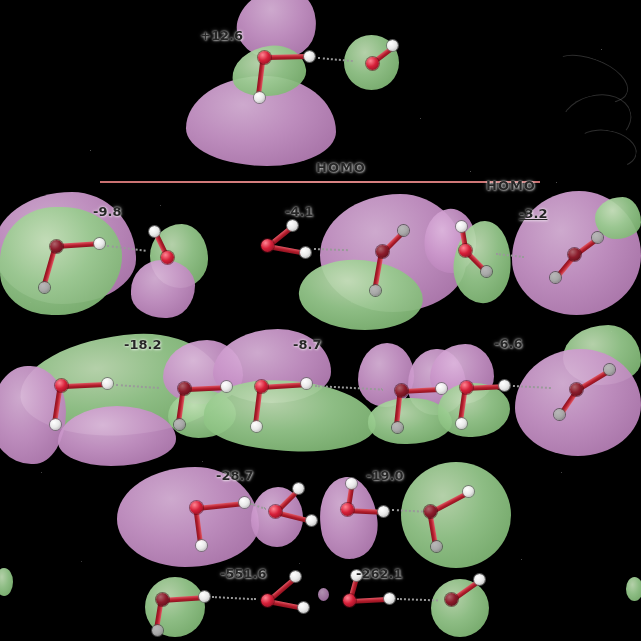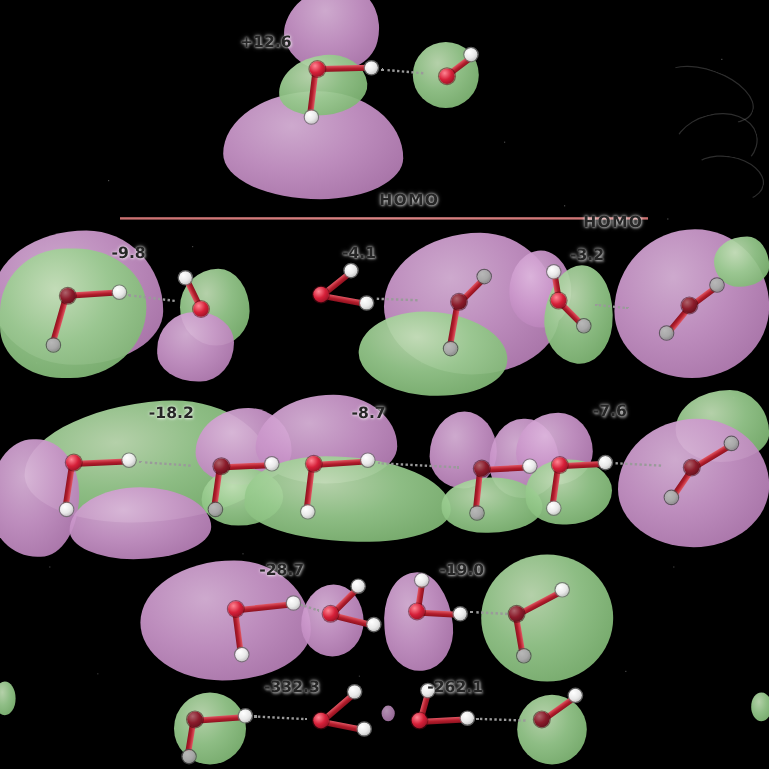--- a/index.html
+++ b/index.html
@@ -110,21 +110,21 @@
     <div class="bond" style="left:466px;top:249px;width:30px;transform:rotate(45deg);"></div>
     <div class="bond" style="left:575px;top:253px;width:29px;transform:rotate(-36.5deg);"></div>
     <div class="bond" style="left:575px;top:253px;width:30px;transform:rotate(129.6deg);"></div>
     <div class="hb" style="left:496px;top:253px;width:28px;transform:rotate(6deg);"></div>
     <div class="atom o" style="left:459px;top:244px;"></div>
     <div class="atom h" style="left:456px;top:221px;"></div>
     <div class="atom h dim" style="left:481px;top:266px;"></div>
     <div class="atom o dim" style="left:568px;top:248px;"></div>
     <div class="atom h dim" style="left:592px;top:232px;"></div>
     <div class="atom h dim" style="left:550px;top:272px;"></div>
-    <div class="lbl" style="left:475px;top:206px;">-3.2</div>
+    <div class="lbl" style="left:519px;top:206px;text-decoration:underline;">-3.2</div>
   </div>
 
   <div class="grp">
     <div class="blob gl" style="left:20px;top:335px;width:205px;height:100px;border-radius:58% 42% 50% 50%/55% 62% 38% 45%;transform:rotate(-4deg);"></div>
     <div class="blob pl" style="left:-8px;top:366px;width:74px;height:98px;border-radius:50% 50% 45% 55%/52% 48% 56% 44%;"></div>
     <div class="blob pl" style="left:58px;top:406px;width:118px;height:60px;border-radius:50% 50% 55% 45%/60% 55% 45% 40%;"></div>
     <div class="blob pl" style="left:163px;top:340px;width:80px;height:64px;border-radius:55% 45% 52% 48%/58% 55% 45% 42%;"></div>
     <div class="blob gl" style="left:168px;top:390px;width:68px;height:48px;border-radius:50% 50% 55% 45%/55% 50% 50% 45%;"></div>
     <div class="bond" style="left:62px;top:384px;width:46px;transform:rotate(-2.5deg);"></div>
     <div class="bond" style="left:60px;top:385px;width:40px;transform:rotate(98.7deg);"></div>
@@ -169,21 +169,21 @@
     <div class="bond" style="left:465px;top:387px;width:36px;transform:rotate(98deg);"></div>
     <div class="bond" style="left:577px;top:388px;width:39px;transform:rotate(-31.2deg);"></div>
     <div class="bond" style="left:577px;top:388px;width:30px;transform:rotate(124.2deg);"></div>
     <div class="hb" style="left:513px;top:385px;width:38px;transform:rotate(3deg);"></div>
     <div class="atom o" style="left:460px;top:381px;"></div>
     <div class="atom h" style="left:499px;top:380px;"></div>
     <div class="atom h" style="left:456px;top:418px;"></div>
     <div class="atom o dim" style="left:570px;top:383px;"></div>
     <div class="atom h dim" style="left:604px;top:364px;"></div>
     <div class="atom h dim" style="left:554px;top:409px;"></div>
-    <div class="lbl" style="left:494px;top:336px;">-7.6</div>
+    <div class="lbl" style="left:494px;top:336px;">-6.6</div>
   </div>
 
   <div class="grp">
     <div class="blob pl" style="left:117px;top:467px;width:142px;height:100px;border-radius:55% 45% 52% 48%/52% 58% 42% 48%;"></div>
     <div class="blob pl" style="left:251px;top:487px;width:52px;height:60px;border-radius:52% 48% 50% 50%/56% 52% 48% 44%;"></div>
     <div class="bond" style="left:197px;top:506px;width:48px;transform:rotate(-5.9deg);"></div>
     <div class="bond" style="left:196px;top:507px;width:38px;transform:rotate(82.5deg);"></div>
     <div class="bond" style="left:276px;top:510px;width:33px;transform:rotate(-45deg);"></div>
     <div class="bond" style="left:276px;top:510px;width:37px;transform:rotate(14deg);"></div>
     <div class="hb" style="left:251px;top:503px;width:16px;transform:rotate(18deg);"></div>
@@ -219,21 +219,21 @@
     <div class="bond" style="left:161px;top:599px;width:31px;transform:rotate(99.2deg);"></div>
     <div class="bond" style="left:268px;top:599px;width:37px;transform:rotate(-40.6deg);"></div>
     <div class="bond" style="left:268px;top:599px;width:37px;transform:rotate(11deg);"></div>
     <div class="hb" style="left:212px;top:596px;width:44px;transform:rotate(3deg);"></div>
     <div class="atom o dim" style="left:156px;top:593px;"></div>
     <div class="atom h" style="left:199px;top:591px;"></div>
     <div class="atom h dim" style="left:152px;top:625px;"></div>
     <div class="atom o" style="left:261px;top:594px;"></div>
     <div class="atom h" style="left:290px;top:571px;"></div>
     <div class="atom h" style="left:298px;top:602px;"></div>
-    <div class="lbl" style="left:220px;top:566px;">-332.3</div>
+    <div class="lbl" style="left:220px;top:566px;">-551.6</div>
   </div>
 
   <div class="grp">
     <div class="blob gl" style="left:431px;top:579px;width:58px;height:58px;"></div>
     <div class="bond" style="left:350px;top:599px;width:26px;transform:rotate(-74.4deg);"></div>
     <div class="bond" style="left:350px;top:599px;width:40px;transform:rotate(-2.9deg);"></div>
     <div class="bond" style="left:452px;top:598px;width:34px;transform:rotate(-35.5deg);"></div>
     <div class="hb" style="left:397px;top:598px;width:41px;transform:rotate(2deg);"></div>
     <div class="atom o" style="left:343px;top:594px;"></div>
     <div class="atom h" style="left:351px;top:570px;"></div>

